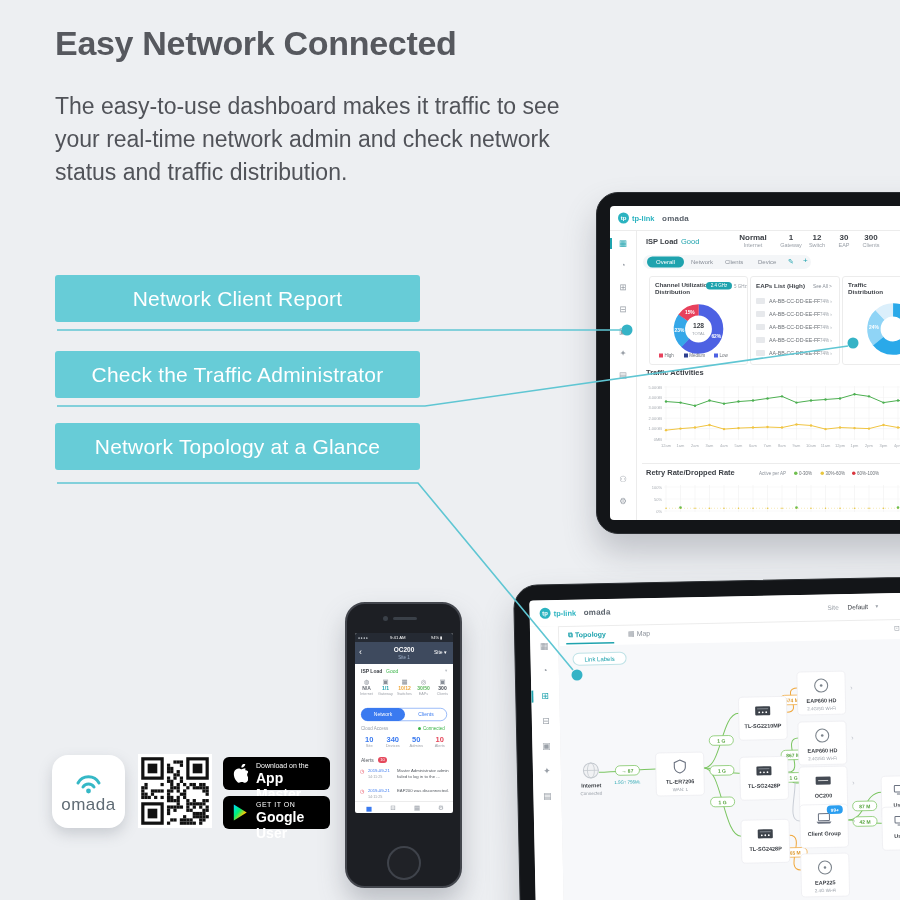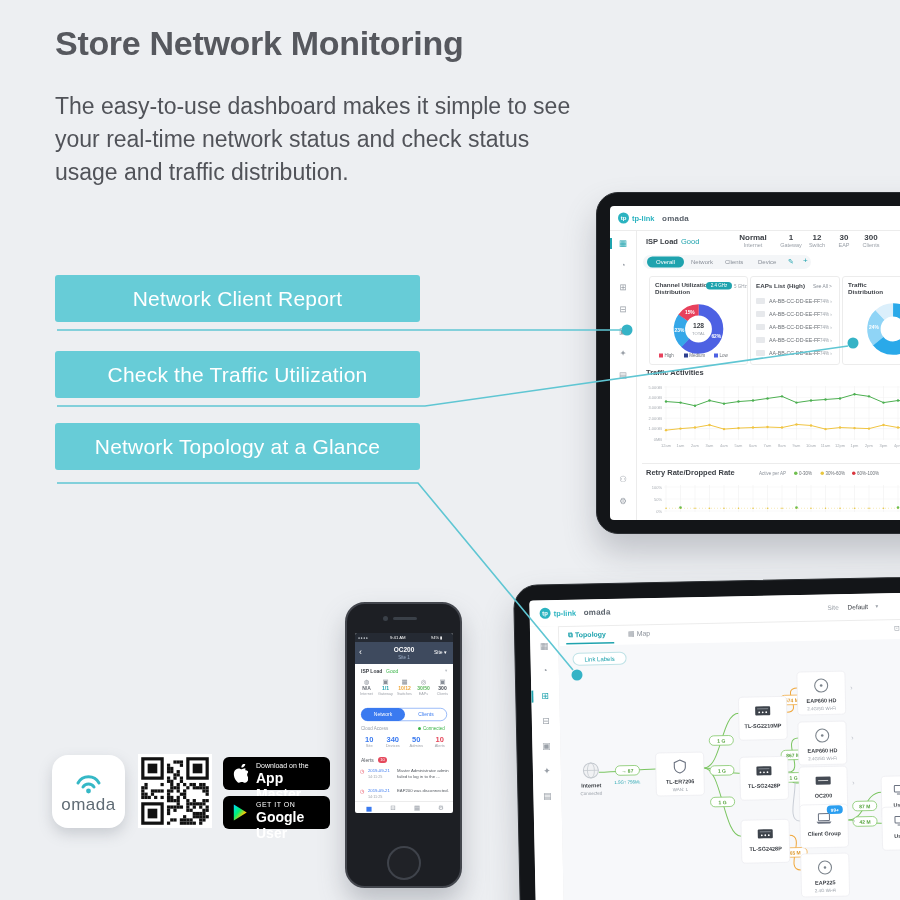--- a/index.html
+++ b/index.html
@@ -9,27 +9,27 @@
   .desc{left:55px;font-size:23px;color:#515359;line-height:33px}
   .banner{left:55px;width:365px;height:47px;background:#67ccd7;border-radius:3px;display:flex;align-items:center;justify-content:center;color:#fff;font-size:21px;font-weight:500;letter-spacing:.2px}
   .devframe{background:#131518;box-shadow:0 18px 32px rgba(95,100,112,.32);border:1px solid #2a2d31}
   .screen{position:absolute;background:#fff;overflow:hidden;border-radius:4px}
   .scale2{transform:scale(.5);transform-origin:0 0;position:absolute;left:0;top:0}
   svg text{font-family:"Liberation Sans",sans-serif}
 </style>
 </head>
 <body>
 
-<div class="abs headline">Store Network Monitoring</div>
-<div class="abs desc" style="top:90px">The easy-to-use dashboard makes it simple to see</div>
-<div class="abs desc" style="top:123px">your real-time network status and check status</div>
-<div class="abs desc" style="top:156px">usage and traffic distribution.</div>
+<div class="abs headline">Easy Network Connected</div>
+<div class="abs desc" style="top:90px">The easy-to-use dashboard makes it traffic to see</div>
+<div class="abs desc" style="top:123px">your real-time network admin and check network</div>
+<div class="abs desc" style="top:156px">status and traffic distribution.</div>
 
 <div class="abs banner" style="top:275px">Network Client Report</div>
-<div class="abs banner" style="top:351px">Check the Traffic Utilization</div>
+<div class="abs banner" style="top:351px">Check the Traffic Administrator</div>
 <div class="abs banner" style="top:423px">Network Topology at a Glance</div>
 
 <div class="abs devframe" id="tablet1" style="left:596px;top:192px;width:360px;height:340px;border-radius:22px">
   <div class="screen" style="left:13px;top:13px;width:334px;height:314px">
     <div class="scale2" id="t1" style="width:668px;height:628px">
         <div style="position: absolute; left: 0px; top: 0px; width: 668px; height: 48px; border-bottom: 2px solid rgb(236, 236, 236);">
           <span style="position: absolute; left: 16px; top: 13px; width: 22px; height: 22px; border-radius: 50%; background: rgb(43, 179, 192); color: rgb(255, 255, 255); font-size: 12px; font-weight: bold; text-align: center; line-height: 22px;">tp</span>
           <span style="position: absolute; left: 44px; top: 16px; font-size: 15px; font-weight: bold; color: rgb(43, 179, 192);">tp-link</span>
           <span style="position: absolute; left: 104px; top: 15px; font-size: 16px; font-weight: bold; color: rgb(90, 98, 107); letter-spacing: 0.5px;">omada</span>
         </div>

